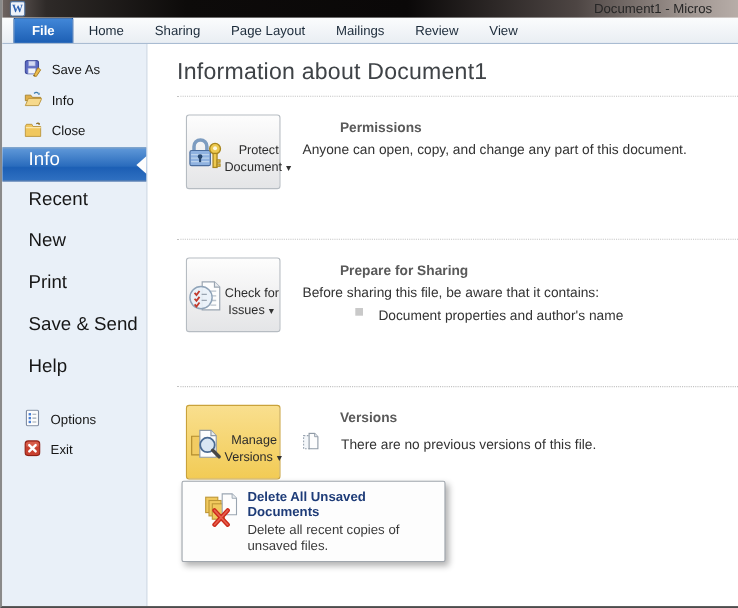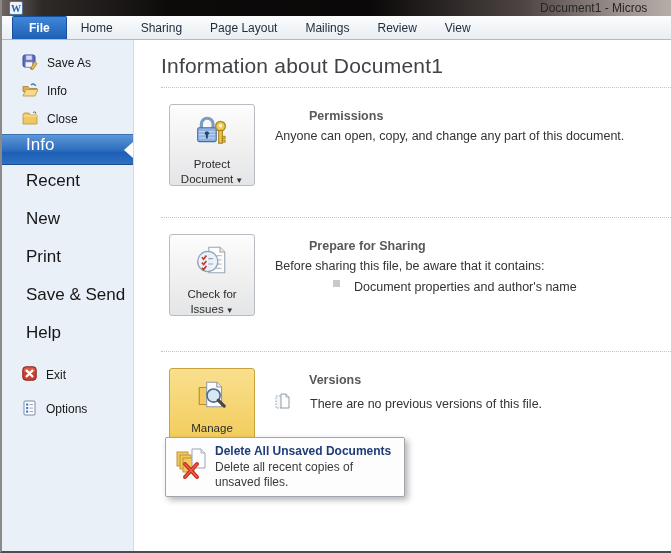--- a/index.html
+++ b/index.html
@@ -74,53 +74,53 @@
     border-right:9px solid #fdfdfd;
   }
 
   
   .content { flex:1; padding:14px 0 0 27px; position:relative; }
   .page-title { font-size:21px; font-weight:300; color:#3f4347; letter-spacing:.2px; }
   .dotsep { border:none; border-top:1px dotted #c3c3c3; margin:9px 0 0 0; }
 
   .section { display:flex; margin-top:16px; }
   .bigbtn {
-    width:86px; height:82px; margin-left:8px; flex-shrink:0;
+    width:86px; height:68px; margin-left:8px; flex-shrink:0;
     background:linear-gradient(#fdfdfd,#ededee 65%,#e4e5e7);
     border:1px solid #b6bcc2; border-radius:3px;
-    display:flex; flex-direction:column; align-items:center;
+    display:flex; flex-direction:row; align-items:center;
     padding-top:9px; cursor:pointer;
   }
   .bigbtn.gold {
     background:linear-gradient(#f9df8e,#f2cb55);
     border-color:#c9a23b;
   }
   .bigbtn .lbl {
     margin-top:5px; font-size:11.5px; line-height:1.3; color:#2b2b2b;
     text-align:center; width:70px;
   }
   .caret { font-size:8px; color:#333; margin-left:2px; }
   .sectext { margin-left:20px; padding-top:5px; }
   .sectext h3 { font-size:12.5px; font-weight:bold; color:#595959; margin-bottom:6px;padding-left:34px; }
   .sectext p  { font-size:12.5px; color:#333; }
-  .bullet-line { display:flex; margin-top:7px; margin-left:14px;padding-left:44px; }
+  .bullet-line { display:flex; margin-top:7px; margin-left:4px;padding-left:44px; }
   .sq-bullet { width:7px; height:7px; background:#c9c9c9; margin-right:14px; flex-shrink:0; }
   .note-line { display:flex; align-items:center; gap:20px; margin-top:2px; }
   .note-line p { font-size:12.5px; color:#333; }
 
   .sec-permissions { height:104px; }
   .sec-prepare    { height:108px; }
 
   
   .menu {
     position:absolute; left:163px; top:437px; width:240px;
     background:#fdfdfd; border:1px solid #a0a6ad; border-radius:2px;
     box-shadow:3px 3px 6px rgba(0,0,0,.3); padding:1px; z-index:50;
   }
-  .menu-item { display:flex; padding:5px 8px; border-radius:2px; cursor:pointer; }
+  .menu-item { display:flex; padding:5px 18px; border-radius:2px; cursor:pointer; }
   .menu-item.hl {
     background:linear-gradient(#fdf5d3,#f9e092 80%,#f4cf63);
     border:1px solid #e2ba4d; padding:4px 5px;
   }
   .menu-item .mi-icon { width:40px; flex-shrink:0; padding-top:2px; }
   .mi-title { font-size:12px; font-weight:bold; color:#1e3c78; margin-bottom:2px; }
   .mi-desc  { font-size:12px; color:#3a3a3a; line-height:1.25; width:160px; }
 </style>
 </head>
 <body>
@@ -190,38 +190,38 @@
     <div class="nav-item">
       <span>Print</span>
     </div>
     <div class="nav-item">
       <span>Save &amp; Send</span>
     </div>
     <div class="nav-item">
       <span>Help</span>
     </div>
 
-    <div class="side-item">
-      <span><svg width="15" height="15" viewBox="0 0 15 15">
-            <rect x=".8" y=".8" width="13.4" height="13.4" rx="3" fill="#c8402f" stroke="#8e1f14"></rect>
-            <rect x="1.6" y="1.6" width="11.8" height="5" rx="2.5" fill="#dd6a55" opacity=".7"></rect>
-            <path d="M4.6 4.6 L10.4 10.4 M10.4 4.6 L4.6 10.4" stroke="#fff" stroke-width="2.2" stroke-linecap="round"></path>
-          </svg></span>
-      <span>Exit</span>
-    </div>
-
     <div class="side-item" style="margin-top:6px">
       <span><svg width="15" height="16" viewBox="0 0 15 16">
             <rect x="2" y="1" width="11" height="14" rx="1" fill="#fdfdfd" stroke="#7d8aa0"></rect>
             <rect x="4" y="3.5" width="2.2" height="2.2" fill="#4a7fd4"></rect>
             <rect x="4" y="7" width="2.2" height="2.2" fill="#4a7fd4"></rect>
             <rect x="4" y="10.5" width="2.2" height="2.2" fill="#4a7fd4"></rect>
             <path d="M7.5 4.6 h3.5 M7.5 8.1 h3.5 M7.5 11.6 h3.5" stroke="#9aa5b1" stroke-width="1"></path>
           </svg></span>
       <span>Options</span>
+    </div>
+
+    <div class="side-item">
+      <span><svg width="15" height="15" viewBox="0 0 15 15">
+            <rect x=".8" y=".8" width="13.4" height="13.4" rx="3" fill="#c8402f" stroke="#8e1f14"></rect>
+            <rect x="1.6" y="1.6" width="11.8" height="5" rx="2.5" fill="#dd6a55" opacity=".7"></rect>
+            <path d="M4.6 4.6 L10.4 10.4 M10.4 4.6 L4.6 10.4" stroke="#fff" stroke-width="2.2" stroke-linecap="round"></path>
+          </svg></span>
+      <span>Exit</span>
     </div>
   </div>
 
   <div class="content">
     <div class="page-title">Information about Document1</div>
     <hr class="dotsep">
 
     <div class="section sec-permissions">
       <div class="bigbtn">
         <span><svg width="34" height="34" viewBox="0 0 32 32">

